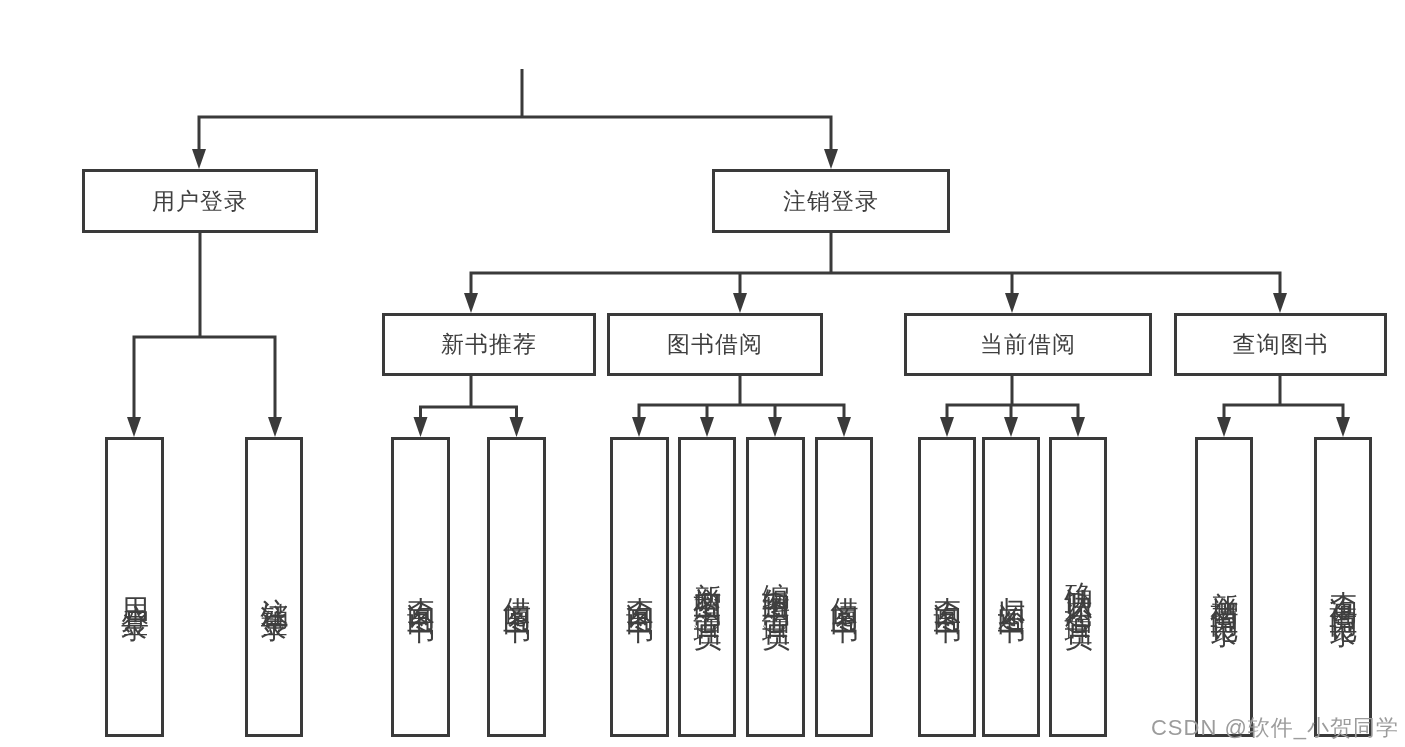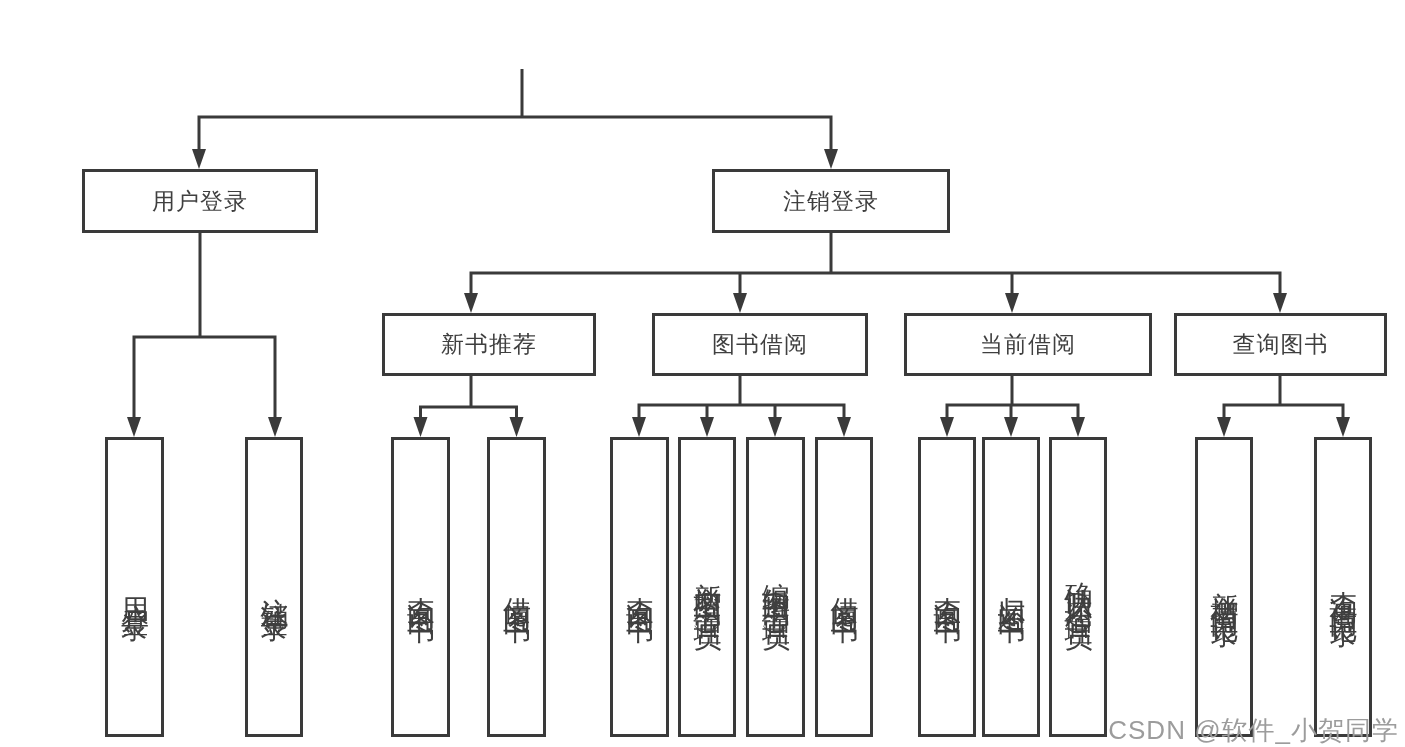--- a/index.html
+++ b/index.html
@@ -31,21 +31,21 @@
     writing-mode:vertical-rl;
     text-orientation:mixed;
     font-size:28px;
     line-height:1;
     letter-spacing:6px;
   }
   .watermark{
     position:absolute;
     top:713px;
     right:6px;
-    font-size:26px;
+    font-size:22px;
     color:#9c9c9c;
     letter-spacing:1px;
     z-index:3;
     white-space:nowrap;
   }
 </style>
 </head>
 <body>
 
 <div class="stage">
@@ -101,21 +101,21 @@
   <div class="box h" style="left:82px;top:169px;width:236px;height:64px;">
     <span class="lbl">用户登录</span>
   </div>
   <div class="box h" style="left:712px;top:169px;width:238px;height:64px;">
     <span class="lbl">注销登录</span>
   </div>
 
   <div class="box h" style="left:364px;top:313px;width:214px;height:63px;margin-left:18px;">
     <span class="lbl">新书推荐</span>
   </div>
-  <div class="box h" style="left:652px;top:313px;width:216px;height:63px;">
+  <div class="box h" style="left:607px;top:313px;width:216px;height:63px;">
     <span class="lbl">图书借阅</span>
   </div>
   <div class="box h" style="left:904px;top:313px;width:248px;height:63px;">
     <span class="lbl">当前借阅</span>
   </div>
   <div class="box h" style="left:1174px;top:313px;width:213px;height:63px;">
     <span class="lbl">查询图书</span>
   </div>
 
   <div class="box v" style="left:105px;top:437px;width:59px;height:300px;">

